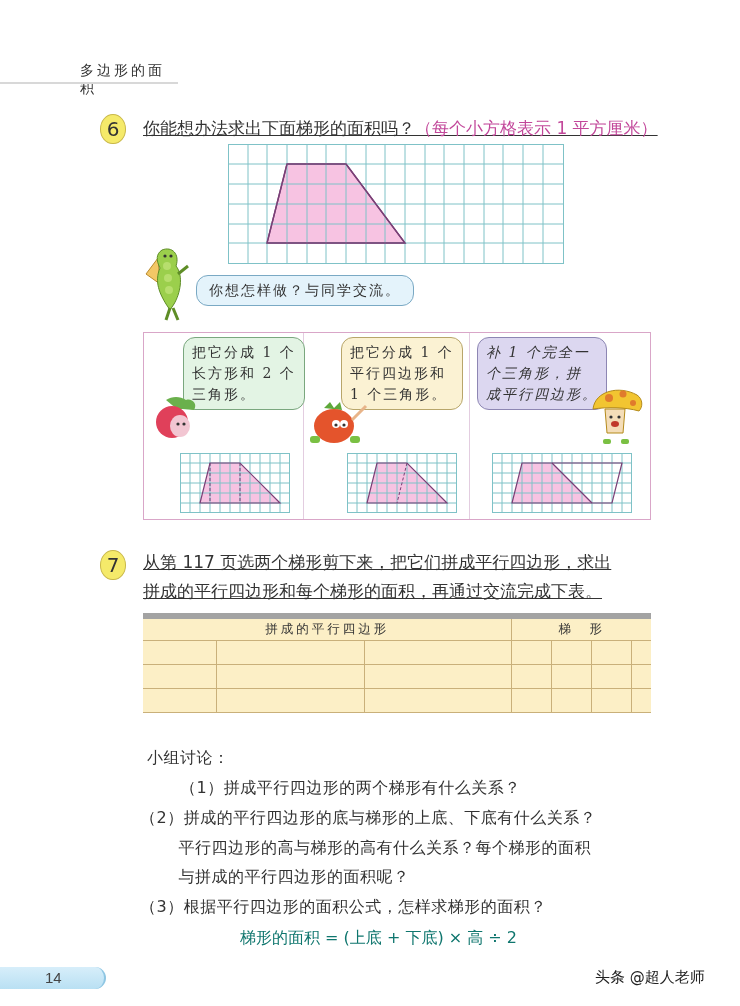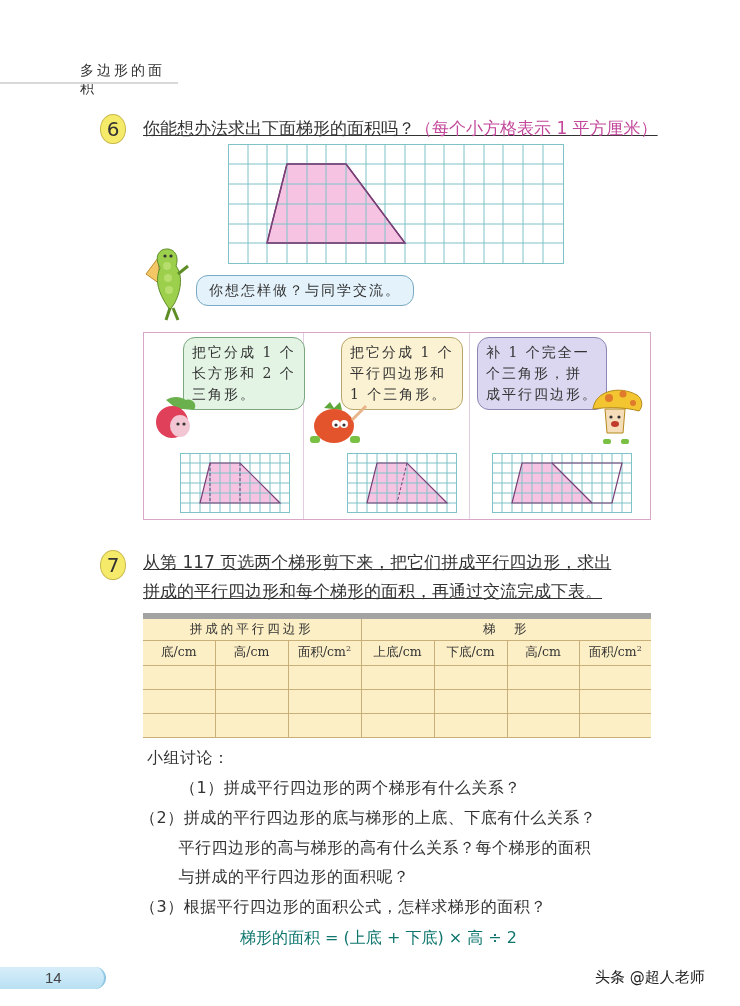--- a/index.html
+++ b/index.html
@@ -14,21 +14,21 @@
   .num-badge .egg { position:absolute; left:4px; top:4px; width:26px; height:30px; border-radius:50% 50% 48% 48%; background:#f5ea6a; border:1px solid #c9b84a; }
   .num-badge .num { position:absolute; left:0; top:7px; width:34px; text-align:center; font-family:"DejaVu Sans", sans-serif; font-size:20px; color:#333; }
 
   .q-text { position:absolute; font-size:17px; color:#333; font-family:"DejaVu Sans", sans-serif; white-space:nowrap;text-decoration:underline; }
   .q-note { color:#c2479a; }
 
   .bubble { position:absolute; border:1px solid #888; border-radius:12px; font-size:14px; letter-spacing:2px; line-height:21px; padding:4px 8px; font-family:"DejaVu Serif", serif; color:#333; }
   .bubble-blue { background:#e4f3fb; border-color:#7aa9c4; }
   .bubble-green { background:#e3f4e4; border-color:#7aa77e; }
   .bubble-yellow { background:#fbf2d3; border-color:#b8a66a; }
-  .bubble-purple { background:#dcd7f0; border-color:#8d86b3; }
+  .bubble-purple { background:#dcd7f0; border-color:#8d86b3;font-style:italic; }
 
   .panel-box { position:absolute; left:143px; top:332px; width:508px; height:188px; border:1px solid #d9a6c8; }
   .panel-divider { position:absolute; top:0; width:1px; height:186px; background:#e3cde0; }
 
   .mascot { position:absolute; }
 
   .table-wrap { position:absolute; left:143px; top:613px; width:508px; }
   table.data-table { width:508px; border-collapse:collapse; background:#fcefc6; font-family:"DejaVu Serif", serif; font-size:12.5px; color:#333; }
   table.data-table th, table.data-table td { border-left:1px solid #c9b07a; border-bottom:1px solid #c9b07a; text-align:center; font-weight:normal; }
   table.data-table tr th:first-child, table.data-table tr td:first-child { border-left:none; }
@@ -251,29 +251,20 @@
 <div class="q-text" style="left:143px;top:551px;">从第 117 页选两个梯形剪下来，把它们拼成平行四边形，求出</div>
 <div class="q-text" style="left:143px;top:580px;">拼成的平行四边形和每个梯形的面积，再通过交流完成下表。</div>
 
 <div class="table-wrap">
   <table class="data-table">
     <thead>
       <tr class="group">
         <th colspan="3">拼成的平行四边形</th>
         <th colspan="4">梯　形</th>
       </tr>
-      <tr class="cols">
-        <th style="width:72px"><span>底/cm</span></th>
-        <th style="width:73px"><span>高/cm</span></th>
-        <th style="width:73px"><span>面积/cm</span><sup>2</sup></th>
-        <th style="width:73px"><span>上底/cm</span></th>
-        <th style="width:73px"><span>下底/cm</span></th>
-        <th style="width:72px"><span>高/cm</span></th>
-        <th style="width:72px"><span>面积/cm</span><sup>2</sup></th>
-      </tr>
     </thead>
     <tbody>
       <tr>
         <td></td>
           <td></td>
           <td></td>
           <td></td>
           <td></td>
           <td></td>
           <td></td>

